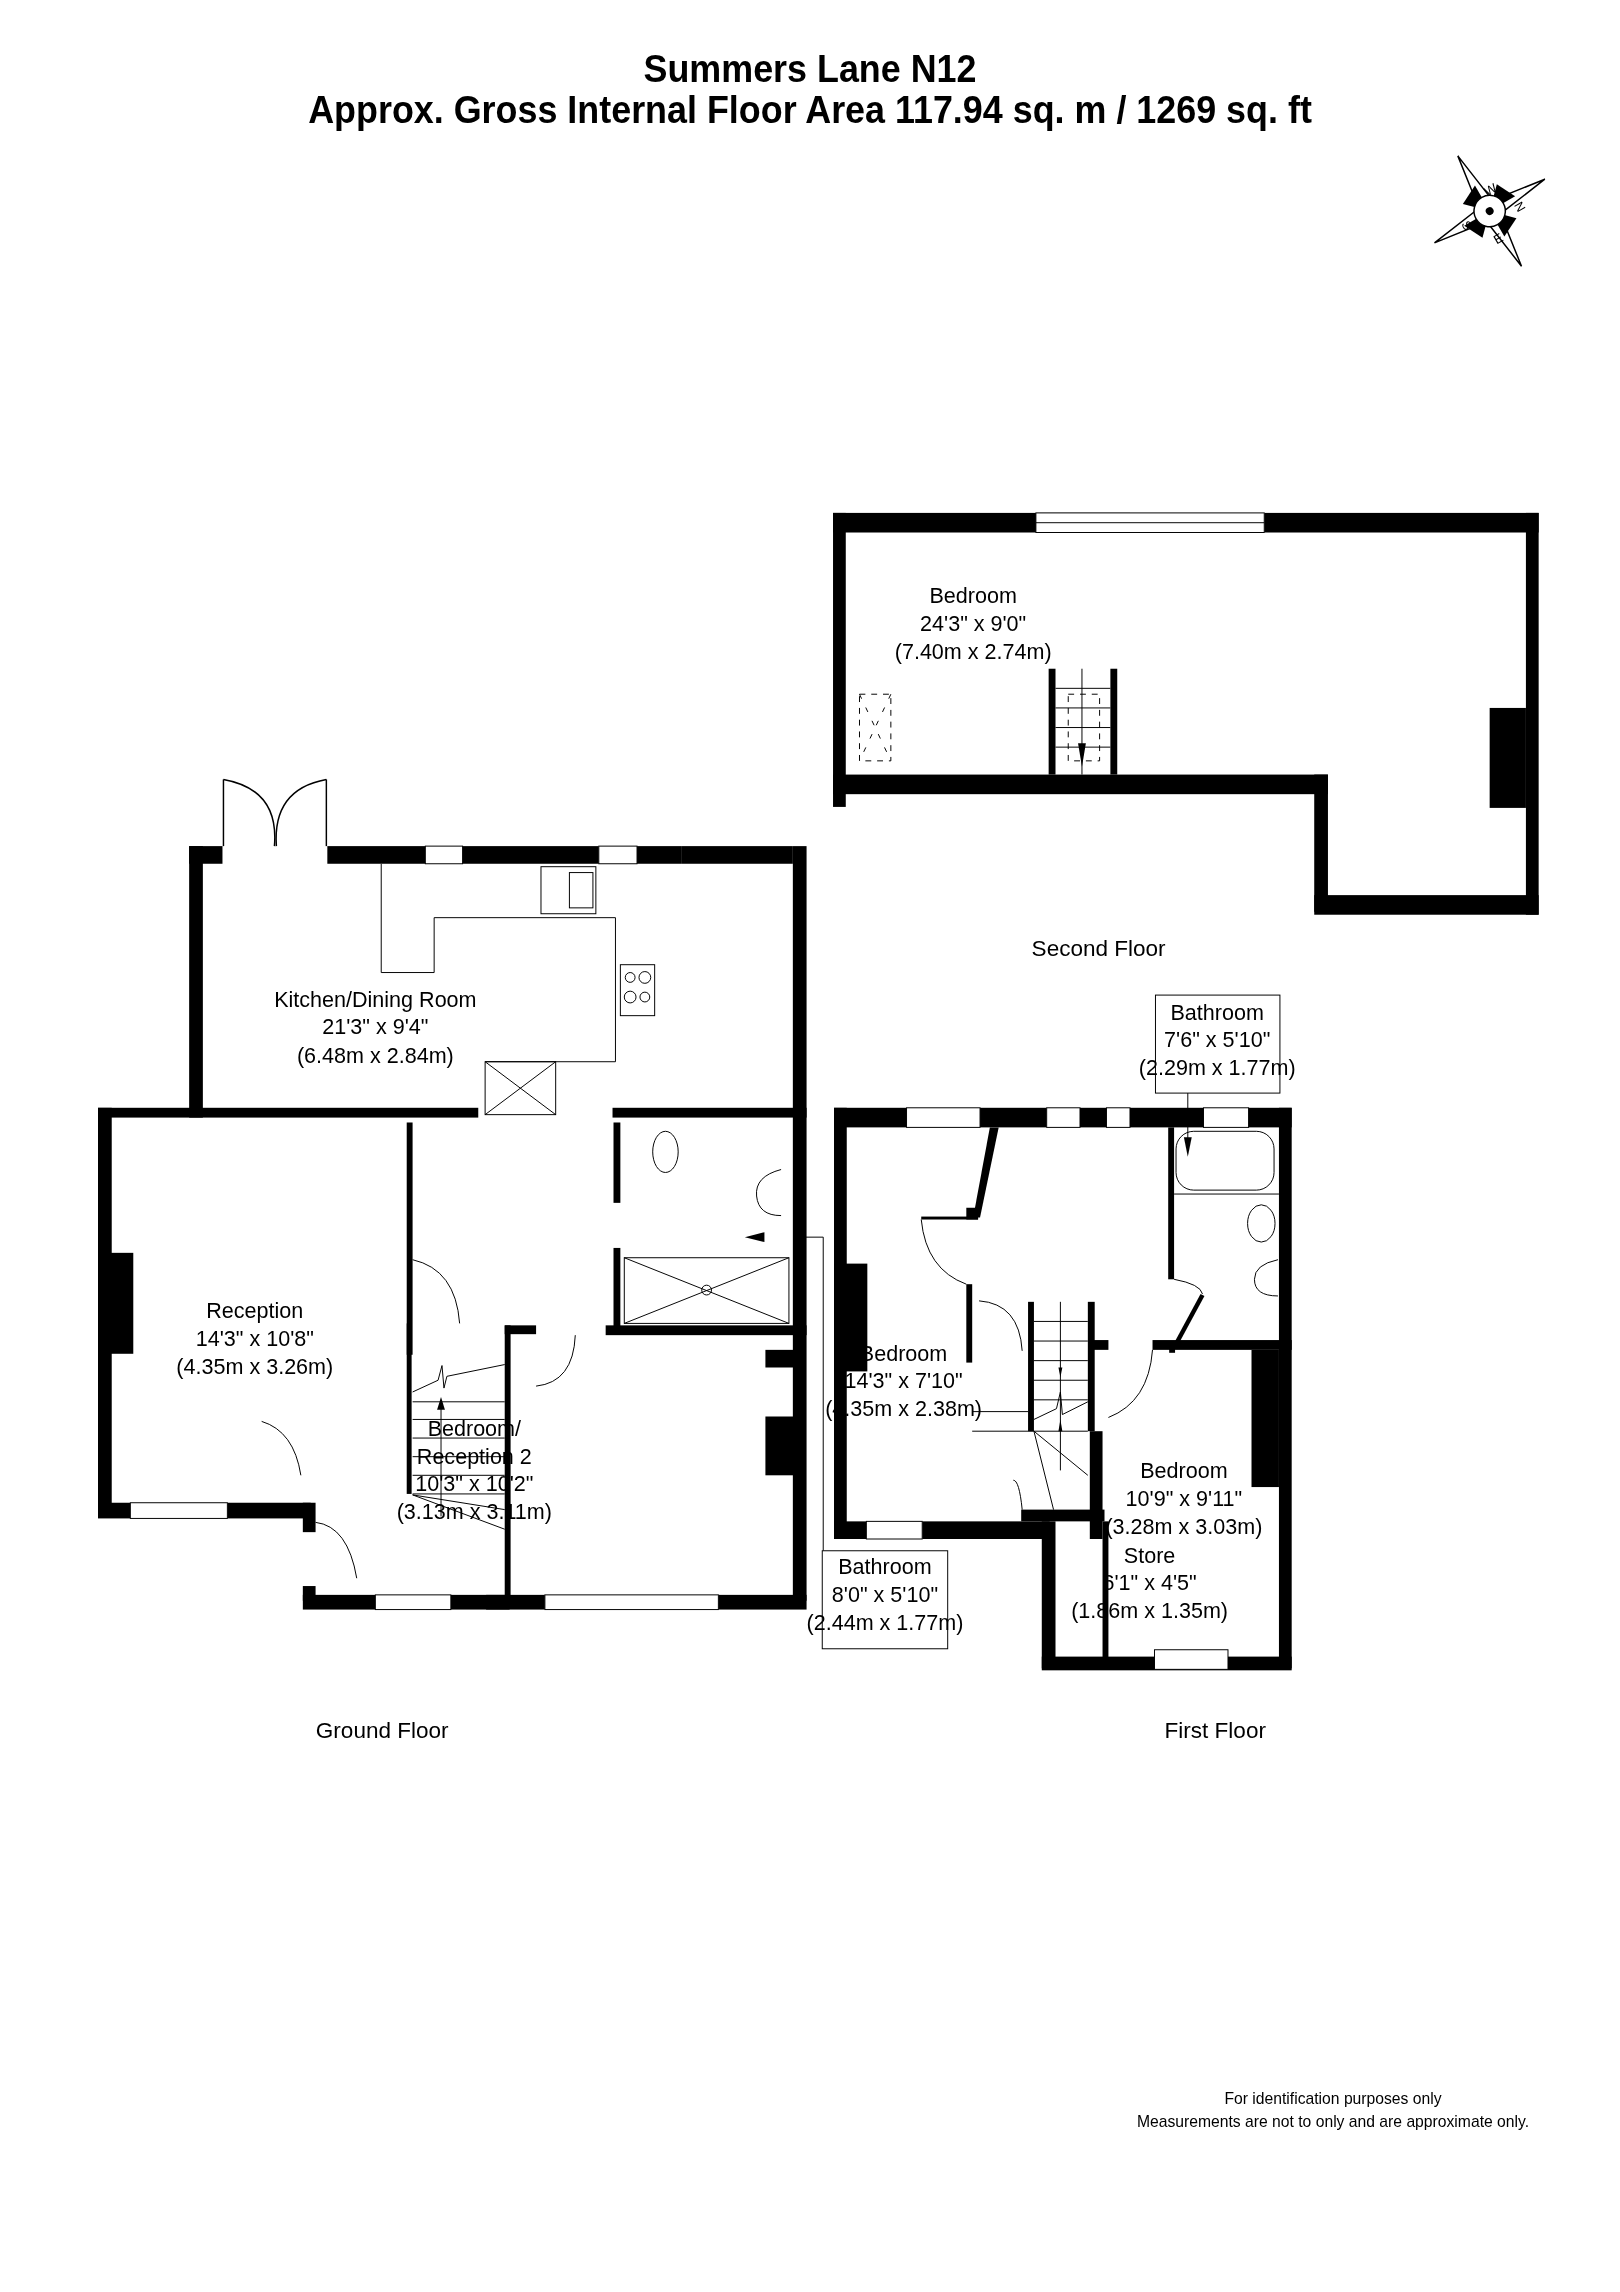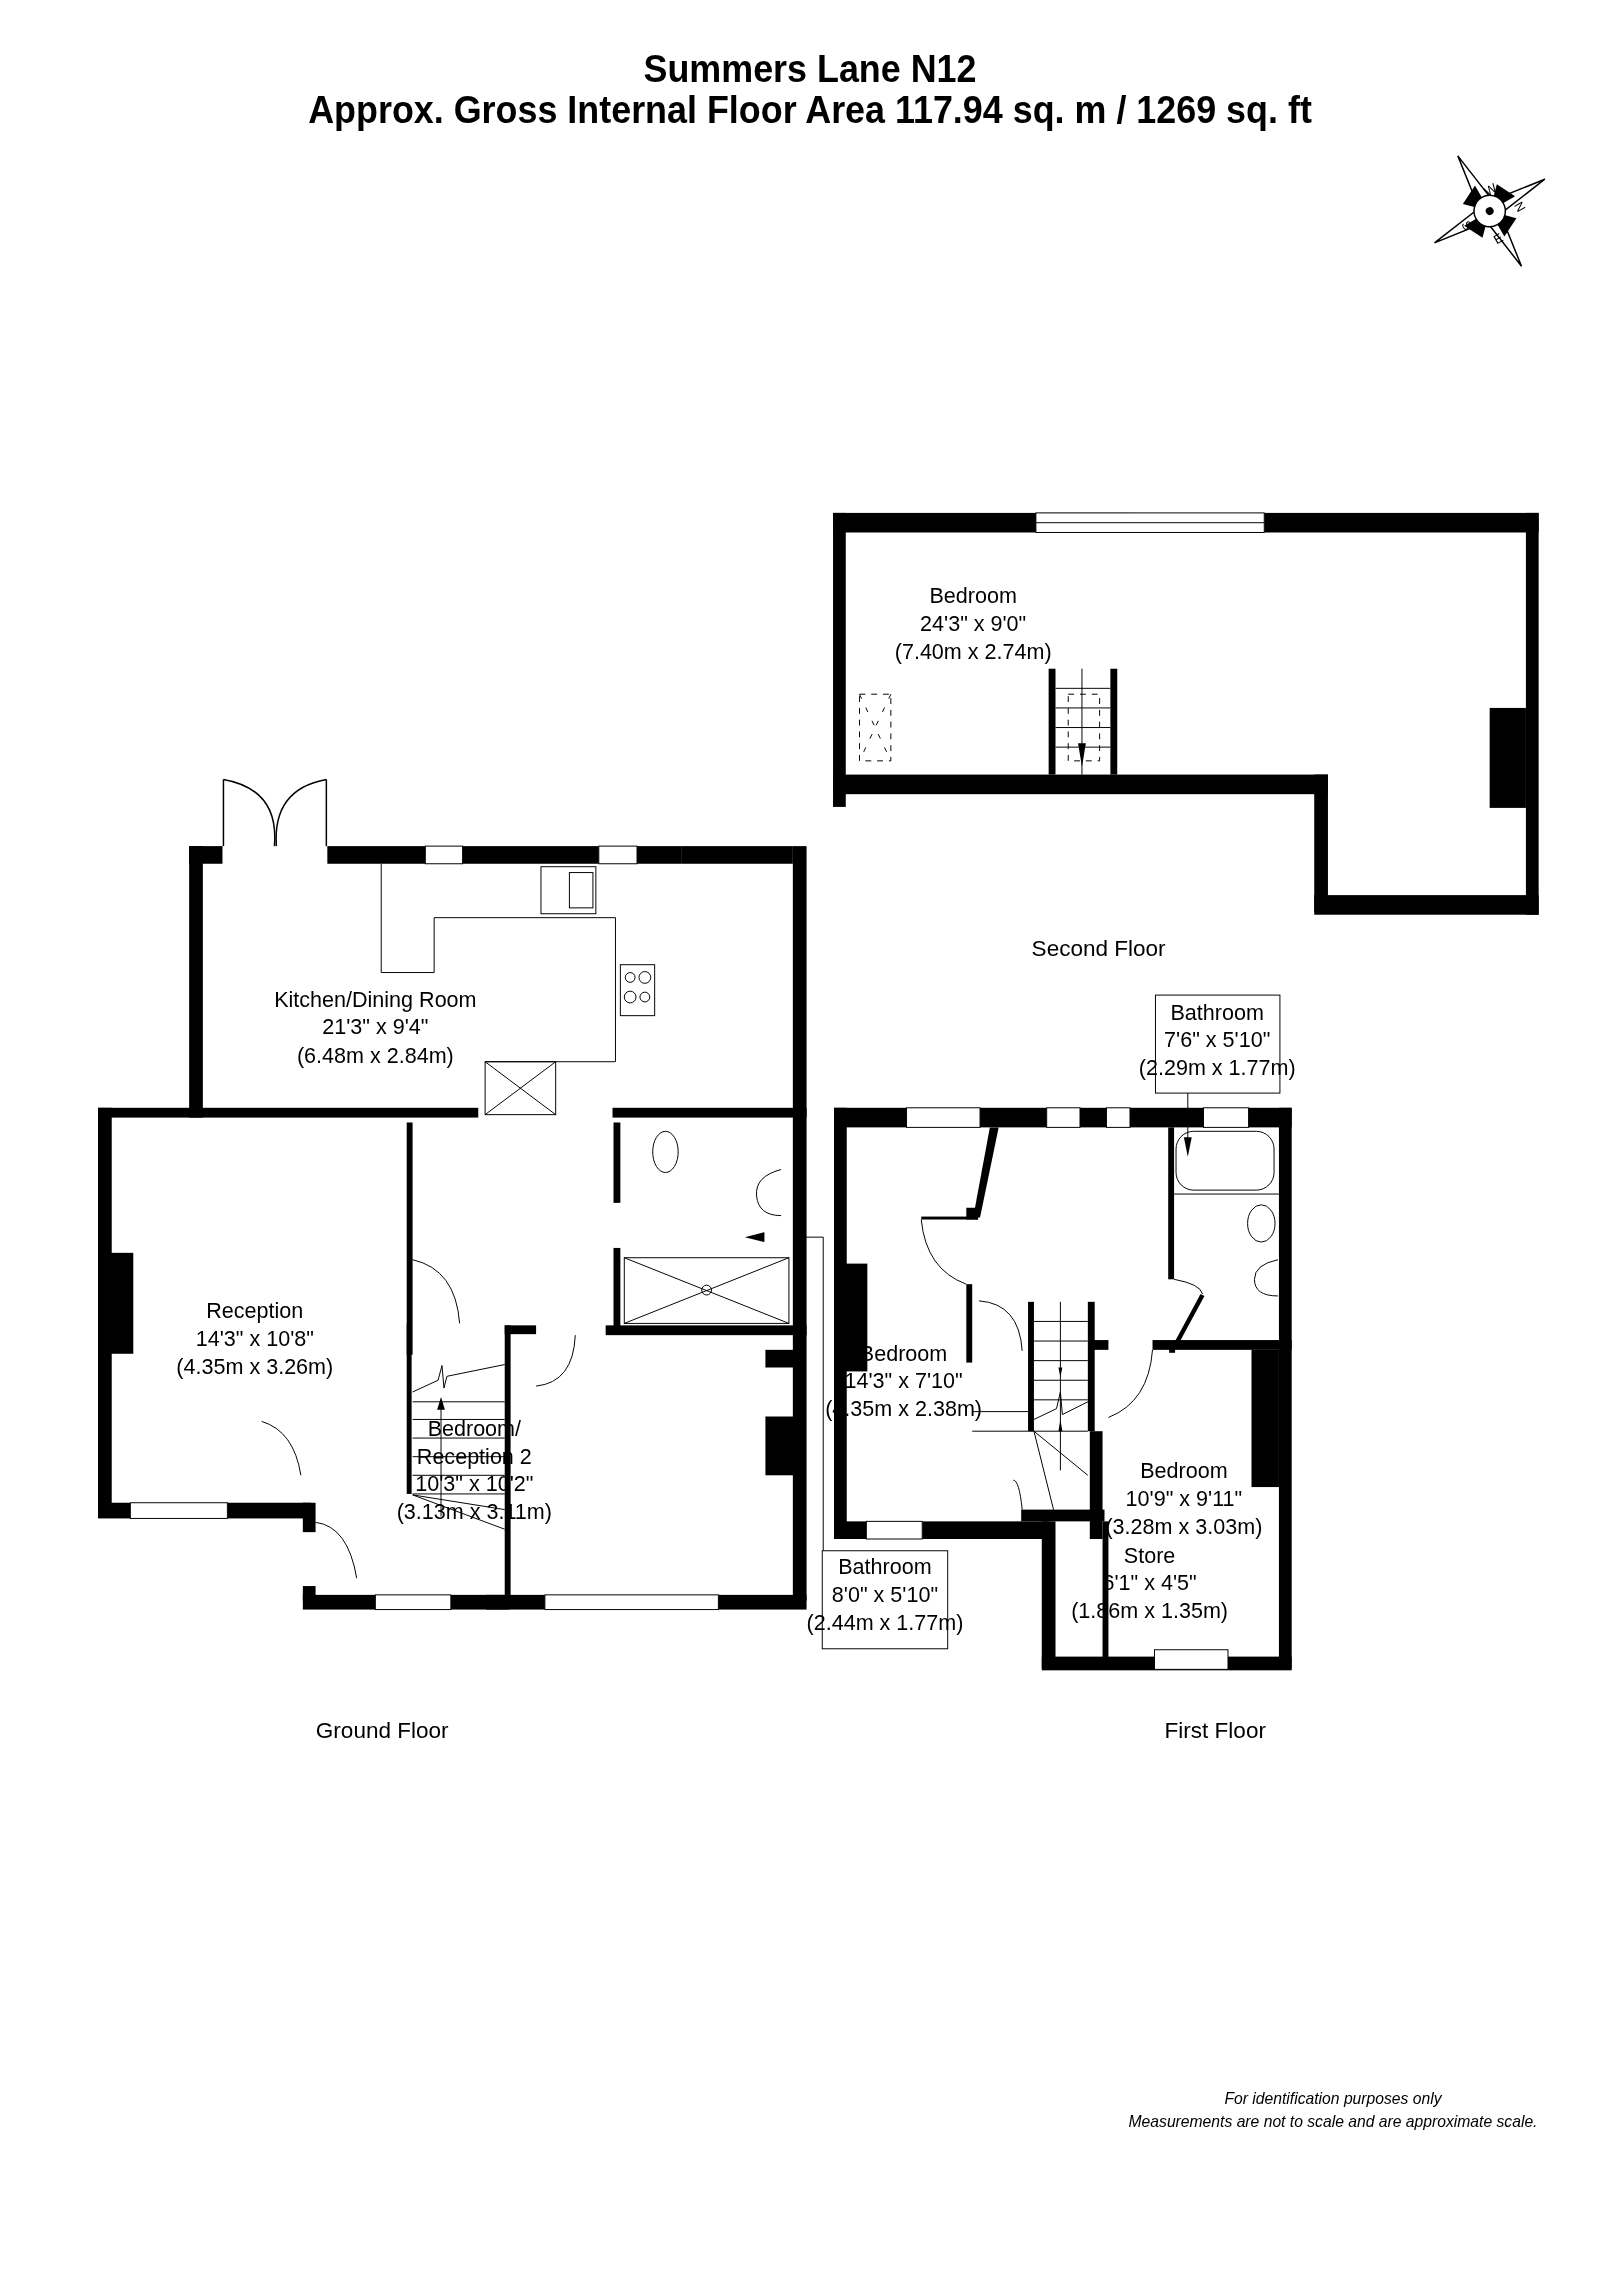--- a/index.html
+++ b/index.html
@@ -3,21 +3,21 @@
 <meta charset="utf-8">
 <style>
   html, body { margin:0; padding:0; background:#ffffff; }
   body { width:1620px; height:2293px; position:relative; overflow:hidden; font-family:"Liberation Sans", sans-serif; color:#000; }
   .title { position:absolute; left:0; width:1620px; text-align:center; font-weight:bold; font-family:"Liberation Sans", sans-serif; transform:scaleX(0.92); }
   .t1 { top:47px; font-size:39px; }
   .t2 { top:88px; font-size:39px; }
   svg.plan { position:absolute; left:0; top:0; }
   .lbl { font-family:"Liberation Sans", sans-serif; font-size:22px; fill:#000; text-anchor:middle; }
   .flr { font-family:"Liberation Sans", sans-serif; font-size:23px; fill:#000; text-anchor:middle; }
-  .disc { position:absolute; left:1078px; width:510px; text-align:center; font-size:15.7px; font-family:"Liberation Sans", sans-serif;font-style:italic; }
+  .disc { position:absolute; left:1078px; width:510px; text-align:center; font-size:15.7px; font-family:"Liberation Sans", sans-serif; }
   .d1 { top:2090px; } .d2 { top:2113px; }
 </style>
 </head>
 <body>
 
 <div class="title t1">Summers Lane N12</div>
 <div class="title t2">Approx. Gross Internal Floor Area 117.94 sq. m / 1269 sq. ft</div>
 
 <svg class="plan" width="1620" height="2293" viewBox="0 0 1653 2339" xmlns="http://www.w3.org/2000/svg">
 
@@ -269,14 +269,14 @@
   <text class="lbl" x="1208" y="1565">(3.28m  x 3.03m)</text>
 
   <text class="lbl" x="1173" y="1594">Store</text>
   <text class="lbl" x="1173" y="1622">6'1" x 4'5"</text>
   <text class="lbl" x="1173" y="1651">(1.86m  x 1.35m)</text>
 
   <text class="flr" x="1240" y="1773">First Floor</text>
 </svg>
 
 <div class="disc d1">For identification purposes only</div>
-<div class="disc d2">Measurements are not to scale and are approximate scale.</div>
+<div class="disc d2">Measurements are not to only and are approximate only.</div>
 
 
 </body></html>

